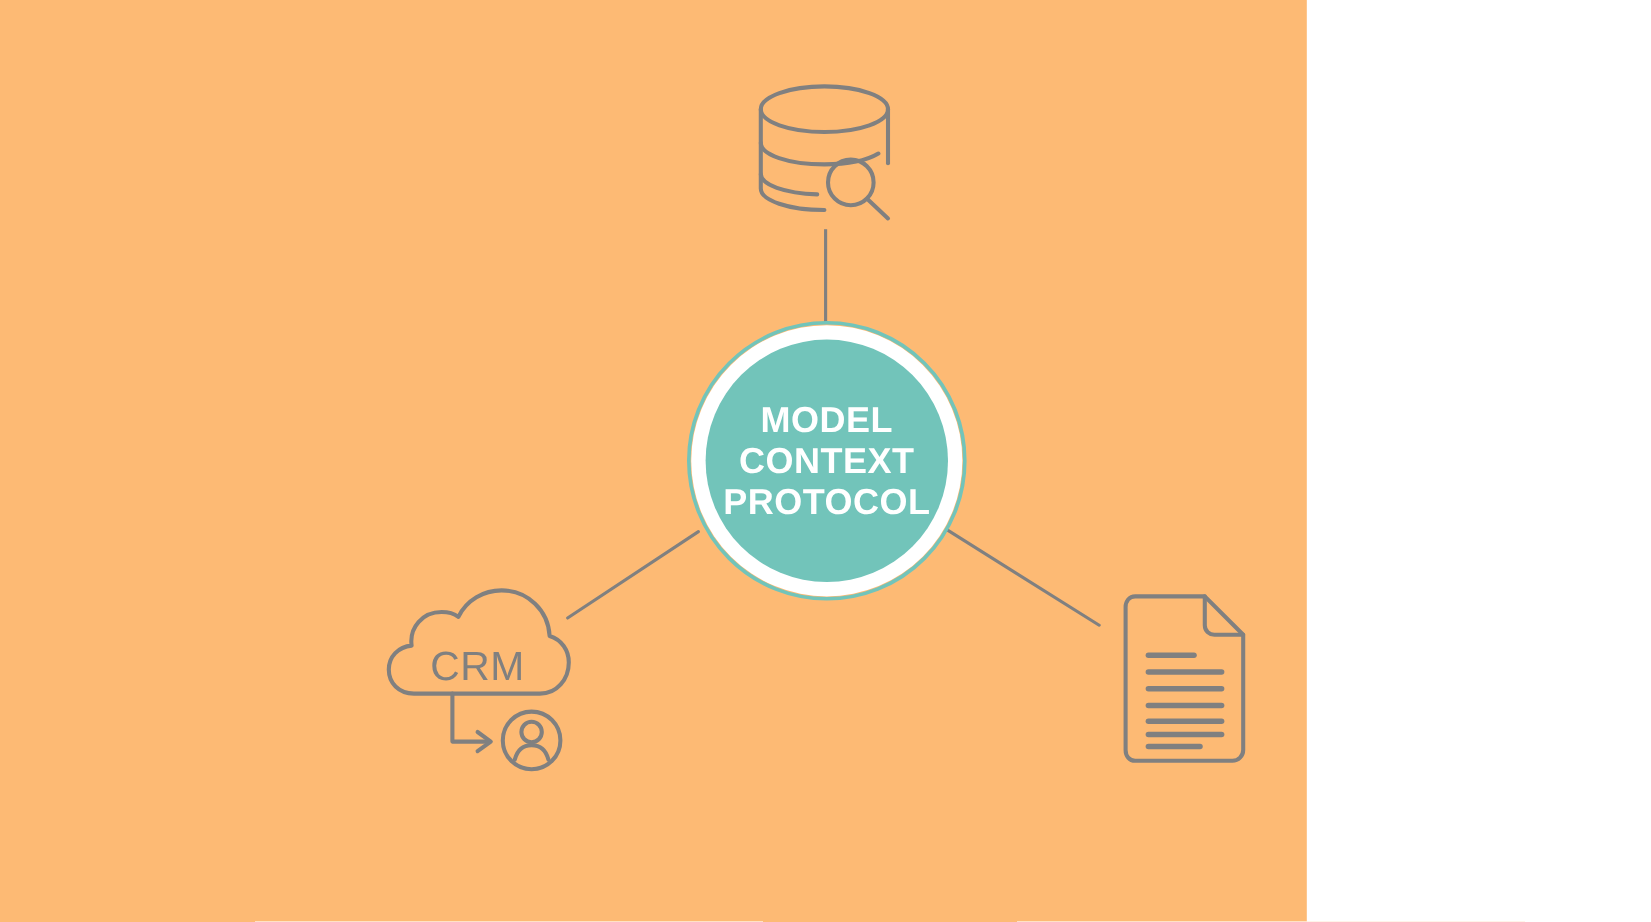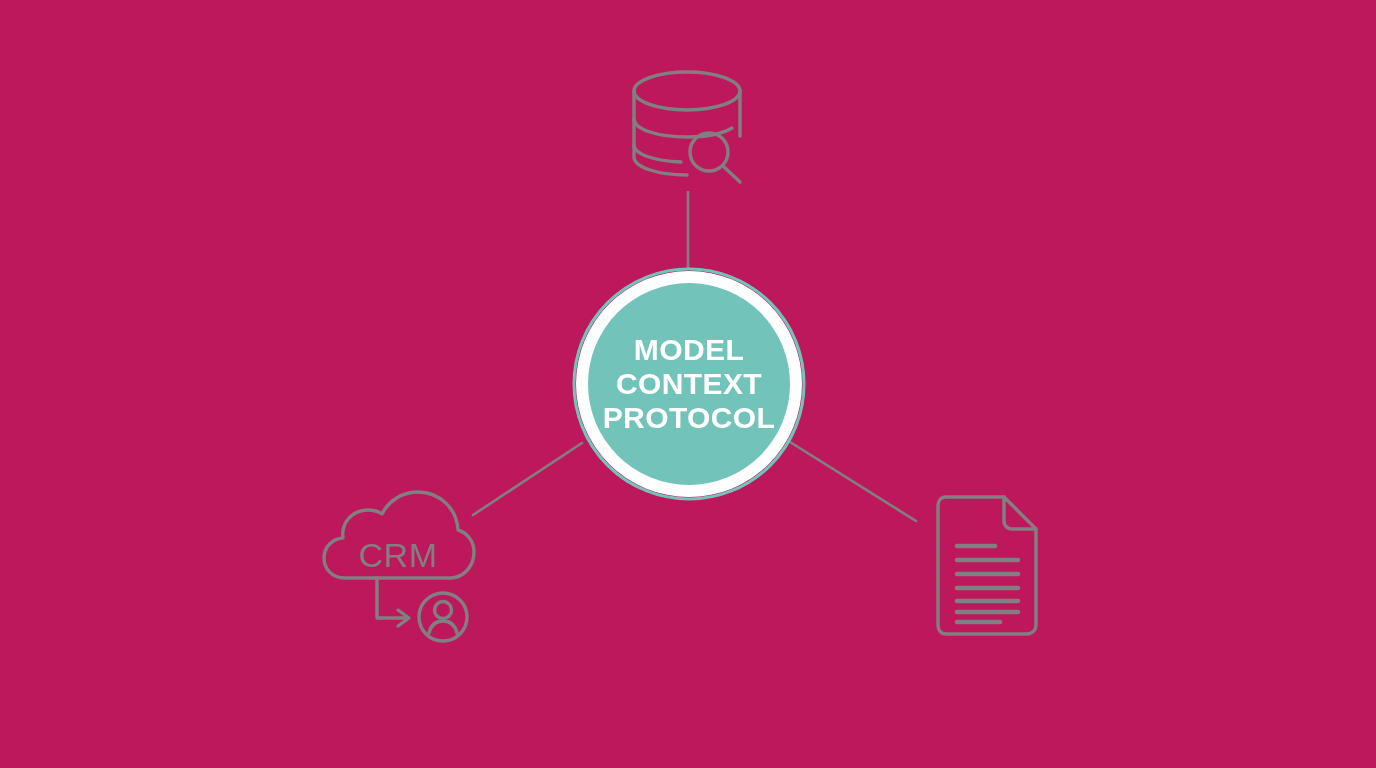--- a/index.html
+++ b/index.html
@@ -9,23 +9,23 @@
     background: #ffffff;
   }
   body {
     width: 1376px;
     height: 768px;
     overflow: hidden;
     font-family: "Liberation Sans", sans-serif;
   }
   #diagram-stage {
     position: relative;
-    width: 1376px;
+    width: 1089px;
     height: 768px;
-    background: #be185d;
+    background: #fdba74;
   }
   #diagram-svg {
     position: absolute;
     top: 0;
     left: 0;
     width: 1376px;
     height: 768px;
     display: block;
   }
   .hub-label-text {

